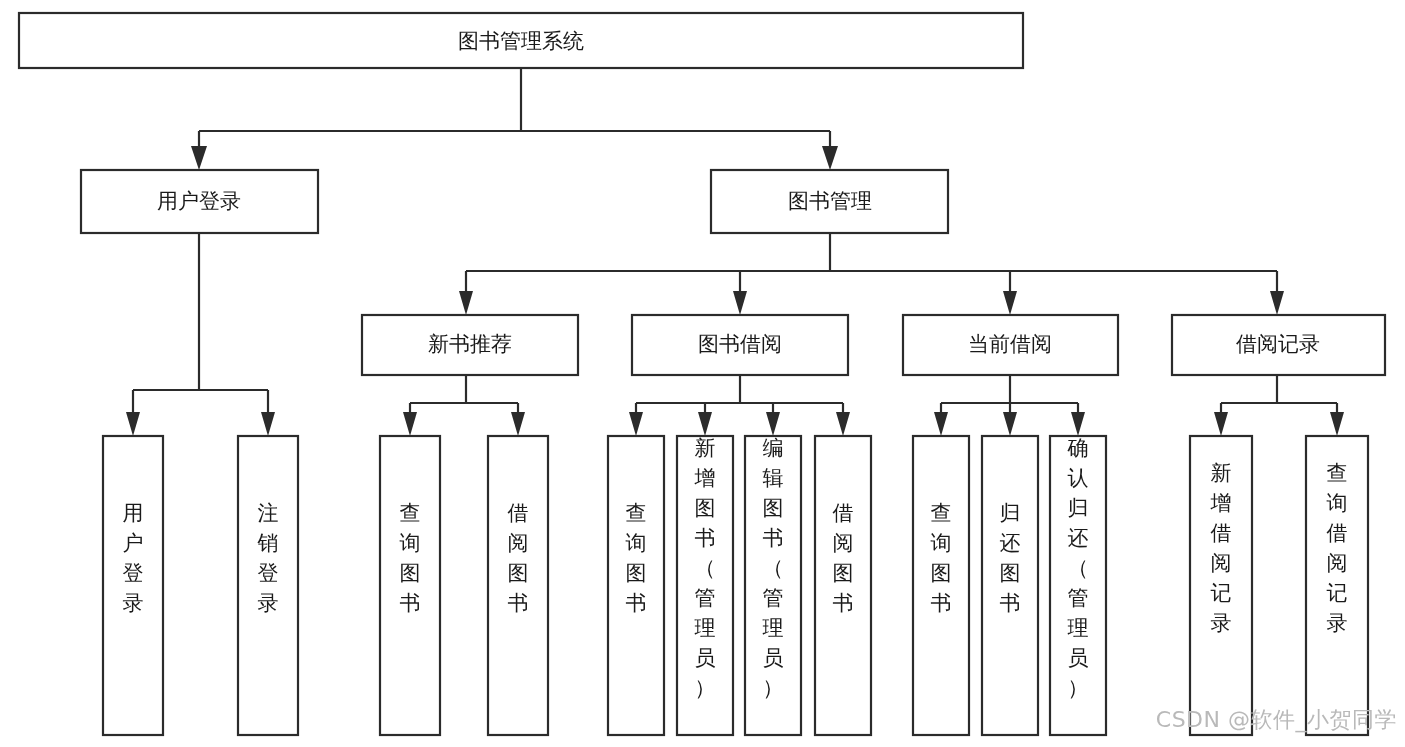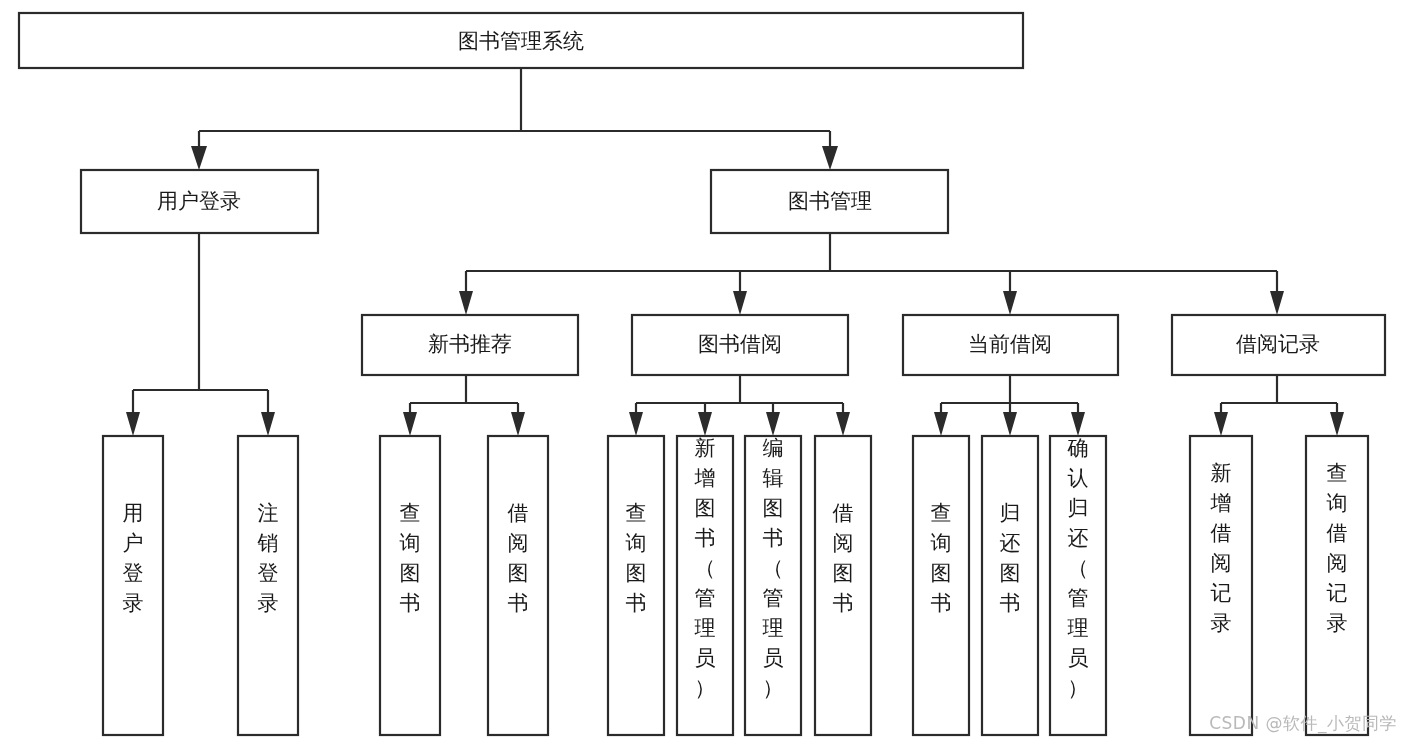--- a/index.html
+++ b/index.html
@@ -53,21 +53,21 @@
   }
   .arrow-head {
     fill: #2b2b2b;
     stroke: none;
   }
   .watermark {
     position: absolute;
     right: 8px;
     bottom: 4px;
     font-family: "DejaVu Sans", "Liberation Sans", sans-serif;
-    font-size: 17px;
+    font-size: 22px;
     color: #b9b9b9;
     letter-spacing: 0.5px;
     white-space: nowrap;
     pointer-events: none;
   }
 </style>
 </head>
 <body>
 
 <div id="diagram-root">

